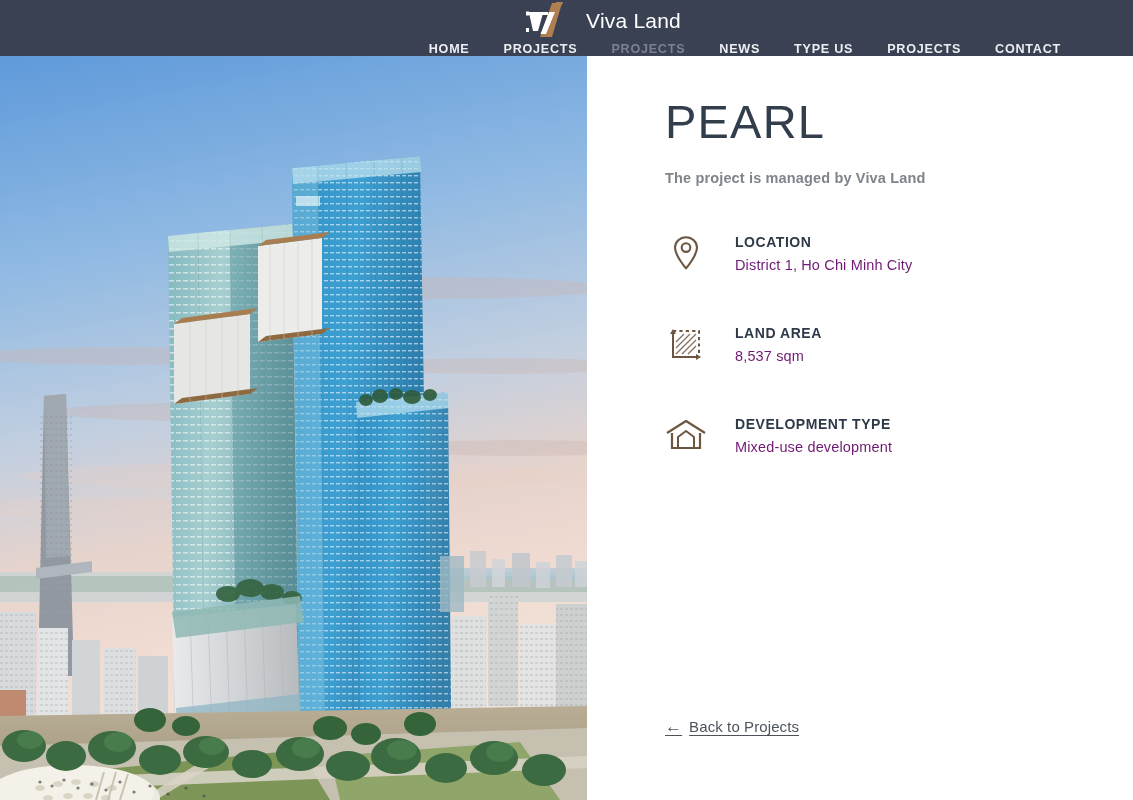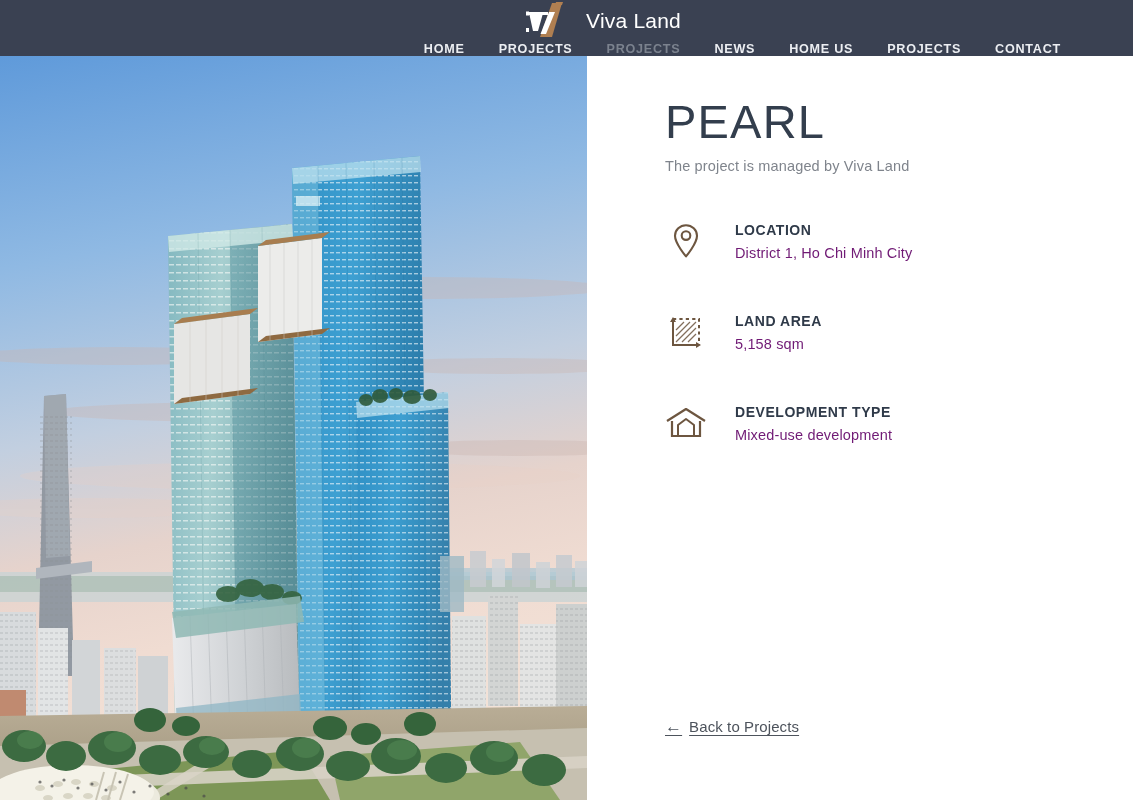--- a/index.html
+++ b/index.html
@@ -71,23 +71,23 @@
     padding: 40px 60px 0 78px;
   }
   .project-title {
     font-size: 47px;
     font-weight: 300;
     color: #333e4d;
     letter-spacing: 1.2px;
     line-height: 1.1;
   }
   .project-subtitle {
-    margin-top: 10px;
+    margin-top: 22px;
     font-size: 14.5px;
-    font-weight: 400;
+    font-weight: 700;
     color: #7f848c;
     letter-spacing: 0.15px;
   }
 
   .fact-list { margin-top: 45px; }
   .fact-row {
     display: flex;
     align-items: flex-start;
     gap: 28px;
     margin-bottom: 46px;
@@ -173,21 +173,21 @@
       </svg>
     </span>
     <span class="brand-name">Viva Land</span>
   </a>
 
   <nav class="main-nav">
     <a class="nav-link">HOME</a>
     <a class="nav-link">PROJECTS</a>
     <a class="nav-link is-active">PROJECTS</a>
     <a class="nav-link">NEWS</a>
-    <a class="nav-link">HOME US</a>
+    <a class="nav-link">TYPE US</a>
     <a class="nav-link">PROJECTS</a>
     <a class="nav-link">CONTACT</a>
   </nav>
 </header>
 
 <div class="page-body">
 
   <figure class="hero-figure">
     <svg class="hero-svg" viewBox="0 0 587 744" preserveAspectRatio="xMidYMid slice" aria-hidden="true">
       <defs>
@@ -488,21 +488,21 @@
               <line x1="8" y1="28" x2="28" y2="8"></line>
               <line x1="14" y1="28" x2="28" y2="14"></line>
               <line x1="20" y1="28" x2="28" y2="20"></line>
               <line x1="8" y1="22" x2="22" y2="8"></line>
               <line x1="8" y1="16" x2="16" y2="8"></line>
             </g>
           </svg>
         </span>
         <div class="fact-body">
           <div class="fact-label">LAND AREA</div>
-          <div class="fact-value">5,158 sqm</div>
+          <div class="fact-value">8,537 sqm</div>
         </div>
       </div>
 
       <div class="fact-row">
         <span class="fact-icon">
           <svg width="42" height="34" viewBox="0 0 42 34" fill="none" aria-hidden="true">
             <path d="M2 15 L21 3 L40 15" stroke="#6d5640" stroke-width="2.2" fill="none" stroke-linejoin="round"></path>
             <path d="M7 15 L7 30 L35 30 L35 15" stroke="#6d5640" stroke-width="2.2" fill="none"></path>
             <path d="M13 30 L13 19 L21 13 L29 19 L29 30" stroke="#6d5640" stroke-width="2" fill="none" stroke-linejoin="round"></path>
           </svg>

